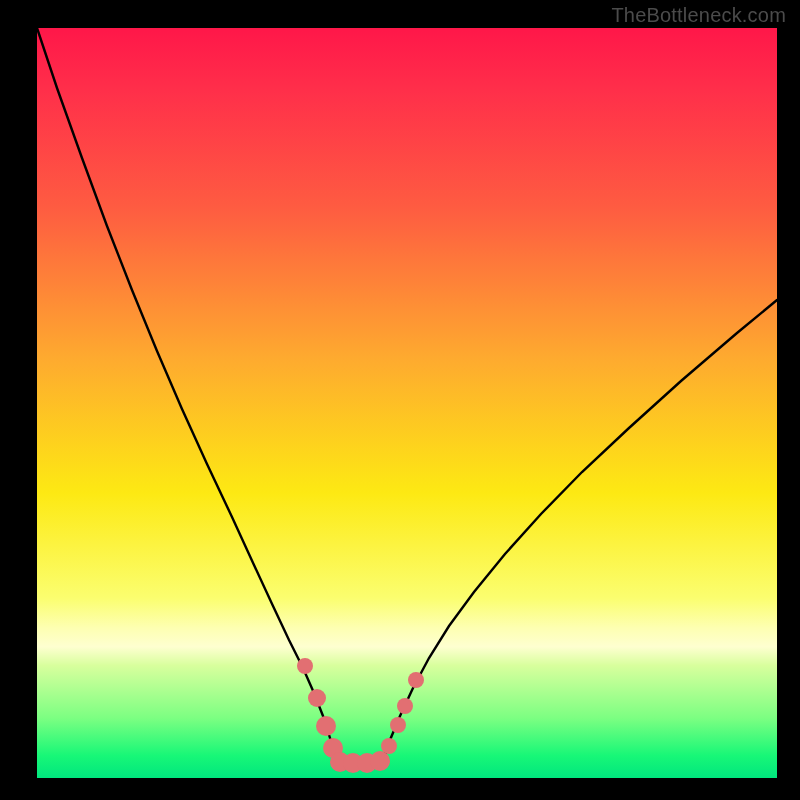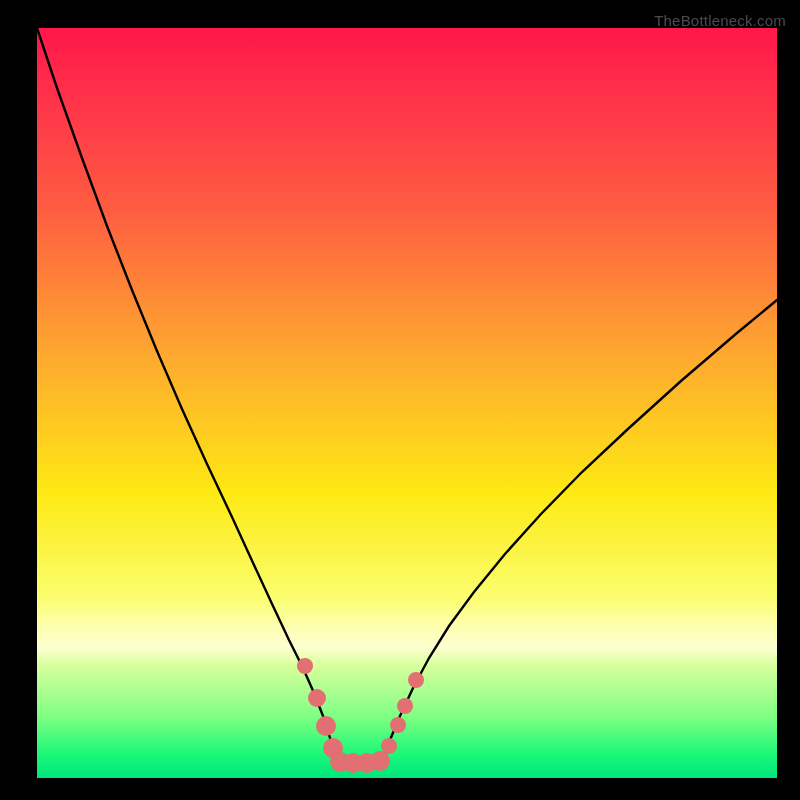--- a/index.html
+++ b/index.html
@@ -37,24 +37,24 @@
       #fdffb2 80%,
       #feffd0 82.5%,
       #d8ff9d 85%,
       #7cff82 92%,
       #18f777 97%,
       #00e67e 100%
     );
   }
   .watermark {
     position: absolute;
-    top: 12px;
+    top: 4px;
     right: 14px;
     color: #4b4b4b;
-    font-size: 15px;
+    font-size: 20px;
     font-weight: 500;
     letter-spacing: 0.2px;
     user-select: none;
   }
   svg.curve-layer {
     position: absolute;
     left: 37px;
     top: 28px;
     width: 740px;
     height: 750px;

